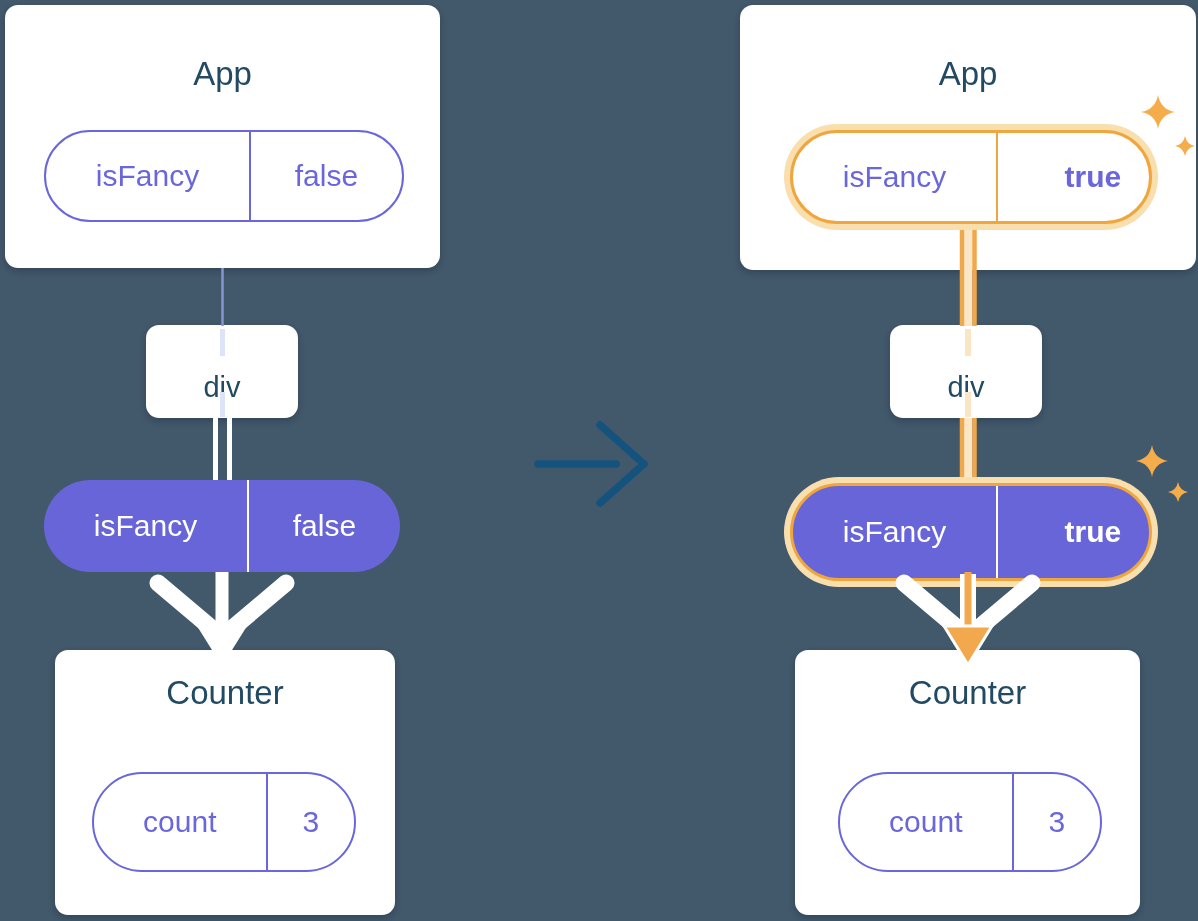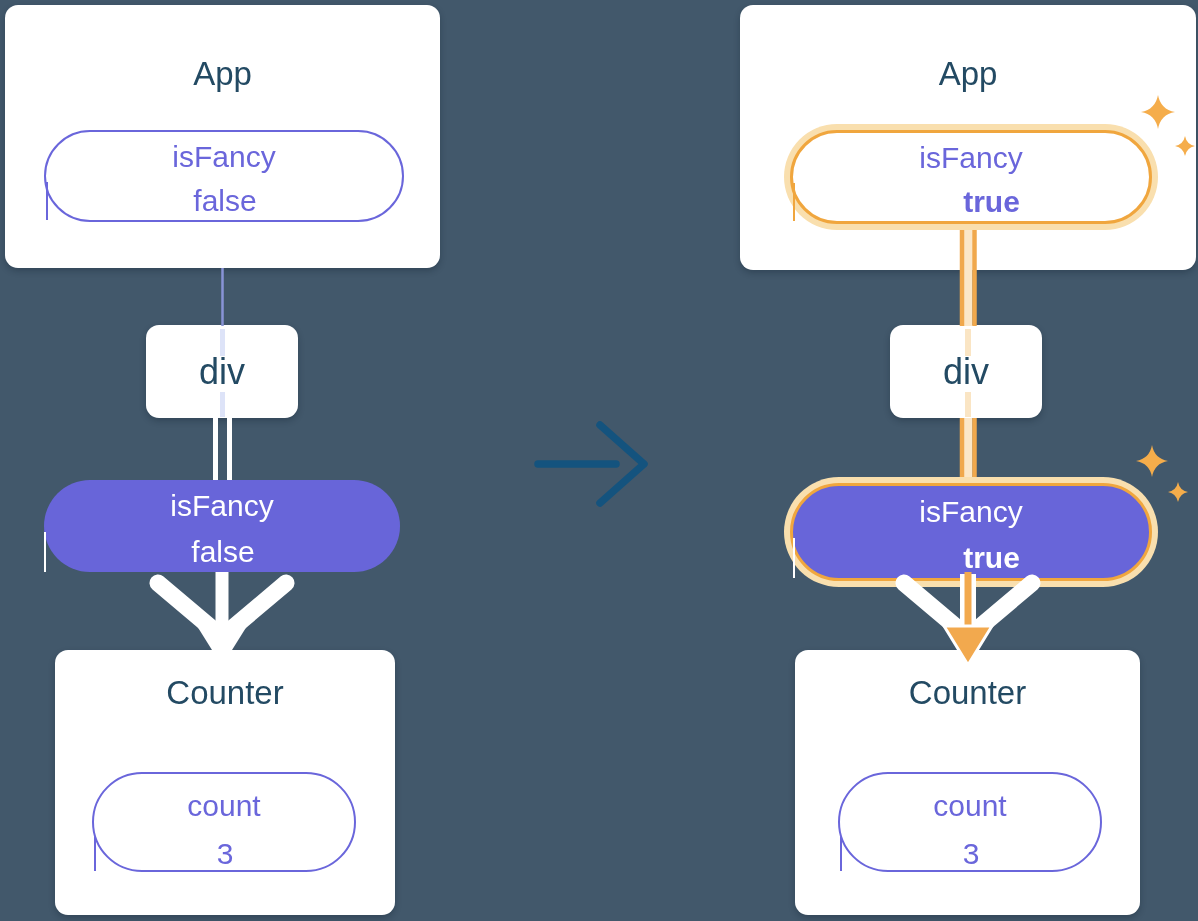--- a/index.html
+++ b/index.html
@@ -11,22 +11,22 @@
   html,body{margin:0;padding:0;background:var(--background);}
   body{font-family:"Liberation Sans",sans-serif;}
   #canvas{position:relative;width:1198px;height:921px;background:var(--background);overflow:hidden;text-decoration:underline;}
   svg.layer{position:absolute;left:0;top:0;width:1198px;height:921px;pointer-events:none;}
   #lines{z-index:2;} #arrows{z-index:4;}
   .card{position:absolute;background:var(--card);border-radius:13px;
         box-shadow:0 3px 6px rgba(10,25,40,.28);z-index:1;}
   .card-title{margin-top:50px;text-align:center;font-size:33px;font-weight:500;color:var(--title_text);}
   .counter-card .card-title{margin-top:24px;}
   .div-label{width:100%;height:100%;display:flex;align-items:center;justify-content:center;
-             font-size:36px;font-weight:500;color:var(--title_text);}
-  .pill{position:absolute;display:flex;border-radius:999px;font-size:30px;font-weight:500;z-index:3;flex-direction:column;}
+             font-size:29px;font-weight:500;color:var(--title_text);margin-top:16px;}
+  .pill{position:absolute;display:flex;border-radius:999px;font-size:30px;font-weight:500;z-index:3;}
   .pill .cell{display:flex;align-items:center;justify-content:center;}
   .pill .key{flex:0 0 57%;}
   .pill .val{flex:1 1 auto;}
   .count-pill .key{flex:0 0 66%;}
   .outline{background:#fff;border:2px solid var(--purple);color:var(--purple);}
   .outline .val{border-left:2px solid var(--purple);}
   .solid{background:var(--purple_solid);color:#fff;}
   .solid .val{border-left:2px solid #fff;}
   .hl{border:3px solid var(--orange);box-shadow:0 0 0 6px var(--orange_glow);}
   .outline.hl .val{border-left:2px solid var(--orange);}

